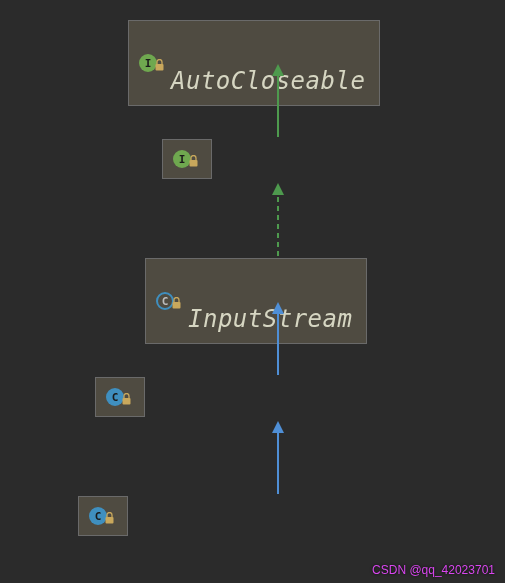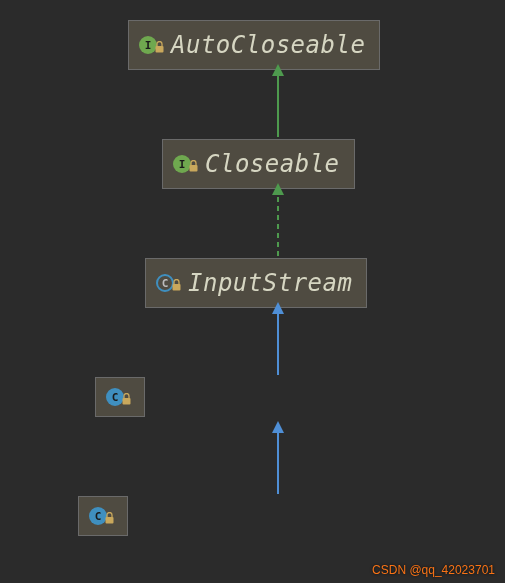--- a/index.html
+++ b/index.html
@@ -57,32 +57,33 @@
     height: 12px;
     position: absolute;
     left: 16px;
     top: 5px;
   }
   .node-label {
     color: #d6d6c2;
     font-size: 24px;
     letter-spacing: 0.5px;
     white-space: nowrap;
+    margin-top: 36px;
   }
   .node-label.interface { font-style: italic; }
   .node-label.abstract  { font-style: italic; text-align: center; }
   svg.arrow {
     position: absolute;
     overflow: visible;
   }
   .watermark {
     position: absolute;
     bottom: 6px;
     right: 10px;
-    color: #f97316;
+    color: #d946ef;
     font-family: Arial, sans-serif;
     font-size: 12px;
     text-shadow: 0 0 3px rgba(0,0,0,0.8);
     text-align: right;
   }
 </style>
 </head>
 <body>
 
 <div class="canvas">
@@ -104,21 +105,20 @@
   </svg>
 
   <div class="node" style="left:162px; top:139px;">
     <span class="badge-holder">
       <span class="type-badge interface">I</span>
       <svg class="lock-icon" viewBox="0 0 9 12">
           <path d="M2 5 V3 a2.5 2.5 0 0 1 5 0 V5" fill="none" stroke="#c9a85c" stroke-width="1.3"></path>
           <rect x="0.5" y="5" width="8" height="6.5" rx="1" fill="#c9a85c"></rect>
         </svg>
     </span>
-    <span class="node-label interface">Closeable</span>
   </div>
 
   <svg class="arrow" style="left:272px; top:183px; width:12px; height:75px;">
     <line x1="6" y1="73" x2="6" y2="12" stroke="#4e9a4e" stroke-width="2" stroke-dasharray="5 4"></line>
     <polygon points="6,0 0,12 12,12" fill="#4e9a4e"></polygon>
   </svg>
 
   <div class="node" style="left:145px; top:258px;">
     <span class="badge-holder">
       <span class="type-badge abstract">C</span>

